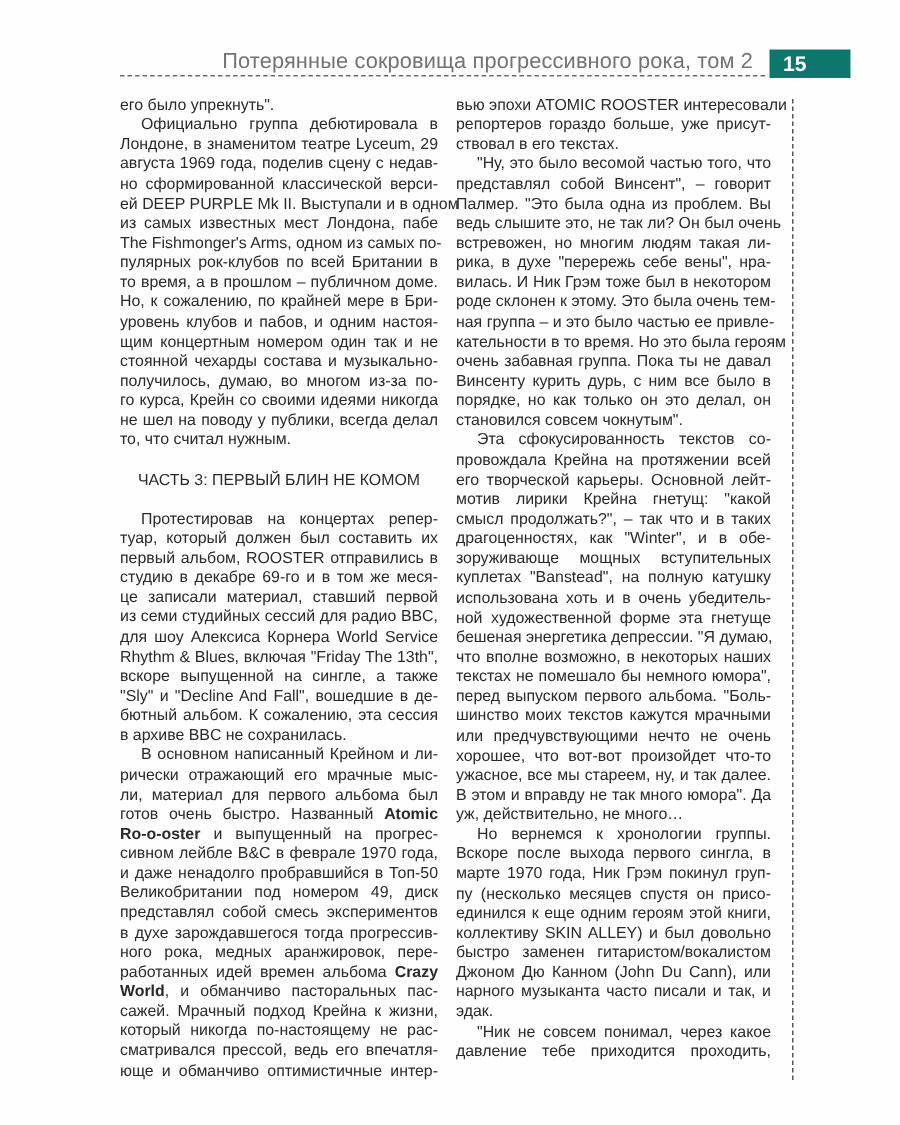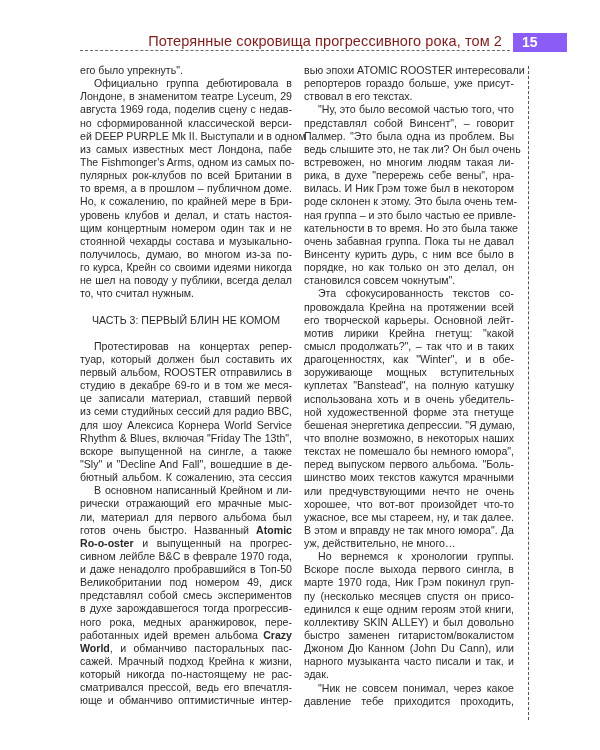--- a/index.html
+++ b/index.html
@@ -1,21 +1,21 @@
 <!DOCTYPE html>
 <html><head>
 <meta charset="utf-8">
 <style>
   html, body { margin:0; padding:0; }
   body { width:600px; height:750px; background:#fefefe; position:relative; overflow:hidden;
          font-family:"Liberation Sans", "DejaVu Sans", sans-serif; color:#2a2a2a; }
   .header { position:absolute; left:80px; top:30px; width:430px; height:20px;
             border-bottom:1px dashed #6a6a6a; }
-  .header-title { position:absolute; right:8px; bottom:1px; font-size:14.5px; color:#7f1d1d; letter-spacing:0.1px; }
-  .page-num { position:absolute; left:513px; top:33px; width:54px; height:19px; background:#8b5cf6;
+  .header-title { position:absolute; right:8px; bottom:1px; font-size:14.5px; color:#737373; letter-spacing:0.1px; }
+  .page-num { position:absolute; left:513px; top:33px; width:54px; height:19px; background:#0f766e;
               color:#fff; font-weight:bold; font-size:14px; line-height:19px; padding-left:9px; box-sizing:border-box; }
   .vrule { position:absolute; left:528px; top:66px; height:654px; border-left:1px dashed #555; }
   .col { position:absolute; top:64px; font-size:10.6px; line-height:13.15px; }
   .col.left { left:80px; width:212px; }
   .col.right { left:304px; width:210px; }
   .line { display:block; white-space:nowrap; text-align:justify; text-align-last:justify; height:13.15px; overflow:visible; }
   .line.last { text-align-last:left; }
   .line.indent { padding-left:14px; }
   .line.heading { text-align:center; text-align-last:center; margin:13px 0 13px 0; }
   b { font-weight:bold; }
@@ -37,41 +37,42 @@
     <span class="line indent">Официально группа дебютировала в</span>
     <span class="line">Лондоне, в знаменитом театре Lyceum, 29</span>
     <span class="line">августа 1969 года, поделив сцену с недав-</span>
     <span class="line">но сформированной классической верси-</span>
     <span class="line">ей DEEP PURPLE Mk II. Выступали и в одном</span>
     <span class="line">из самых известных мест Лондона, пабе</span>
     <span class="line">The Fishmonger's Arms, одном из самых по-</span>
     <span class="line">пулярных рок-клубов по всей Британии в</span>
     <span class="line">то время, а в прошлом – публичном доме.</span>
     <span class="line">Но, к сожалению, по крайней мере в Бри-</span>
-    <span class="line">уровень клубов и делал, и стать настоя-</span>
+    <span class="line">уровень клубов и пабов, и одним настоя-</span>
     <span class="line">щим концертным номером один так и не</span>
     <span class="line">стоянной чехарды состава и музыкально-</span>
     <span class="line">получилось, думаю, во многом из-за по-</span>
     <span class="line">го курса, Крейн со своими идеями никогда</span>
     <span class="line">не шел на поводу у публики, всегда делал</span>
     <span class="line last">то, что считал нужным.</span>
   </div>
   <span class="line heading">ЧАСТЬ 3: ПЕРВЫЙ БЛИН НЕ КОМОМ</span>
   <div>
     <span class="line indent">Протестировав на концертах репер-</span>
     <span class="line">туар, который должен был составить их</span>
     <span class="line">первый альбом, ROOSTER отправились в</span>
     <span class="line">студию в декабре 69-го и в том же меся-</span>
     <span class="line">це записали материал, ставший первой</span>
     <span class="line">из семи студийных сессий для радио BBC,</span>
     <span class="line">для шоу Алексиса Корнера World Service</span>
     <span class="line">Rhythm &amp; Blues, включая "Friday The 13th",</span>
     <span class="line">вскоре выпущенной на сингле, а также</span>
     <span class="line">"Sly" и "Decline And Fall", вошедшие в де-</span>
     <span class="line">бютный альбом. К сожалению, эта сессия</span>
+    <span class="line last">в архиве BBC не сохранилась.</span>
   </div>
   <div>
     <span class="line indent">В основном написанный Крейном и ли-</span>
     <span class="line">рически отражающий его мрачные мыс-</span>
     <span class="line">ли, материал для первого альбома был</span>
     <span class="line"><span>готов очень быстро. Названный </span><b>Atomic</b></span>
     <span class="line"><b>Ro-o-oster</b><span> и выпущенный на прогрес-</span></span>
     <span class="line">сивном лейбле B&amp;C в феврале 1970 года,</span>
     <span class="line">и даже ненадолго пробравшийся в Топ-50</span>
     <span class="line">Великобритании под номером 49, диск</span>
@@ -96,21 +97,21 @@
   <div>
     <span class="line indent">"Ну, это было весомой частью того, что</span>
     <span class="line">представлял собой Винсент", – говорит</span>
     <span class="line">Палмер. "Это была одна из проблем. Вы</span>
     <span class="line">ведь слышите это, не так ли? Он был очень</span>
     <span class="line">встревожен, но многим людям такая ли-</span>
     <span class="line">рика, в духе "перережь себе вены", нра-</span>
     <span class="line">вилась. И Ник Грэм тоже был в некотором</span>
     <span class="line">роде склонен к этому. Это была очень тем-</span>
     <span class="line">ная группа – и это было частью ее привле-</span>
-    <span class="line">кательности в то время. Но это была также</span>
+    <span class="line">кательности в то время. Но это была героям</span>
     <span class="line">очень забавная группа. Пока ты не давал</span>
     <span class="line">Винсенту курить дурь, с ним все было в</span>
     <span class="line">порядке, но как только он это делал, он</span>
     <span class="line last">становился совсем чокнутым".</span>
   </div>
   <div>
     <span class="line indent">Эта сфокусированность текстов со-</span>
     <span class="line">провождала Крейна на протяжении всей</span>
     <span class="line">его творческой карьеры. Основной лейт-</span>
     <span class="line">мотив лирики Крейна гнетущ: "какой</span>

